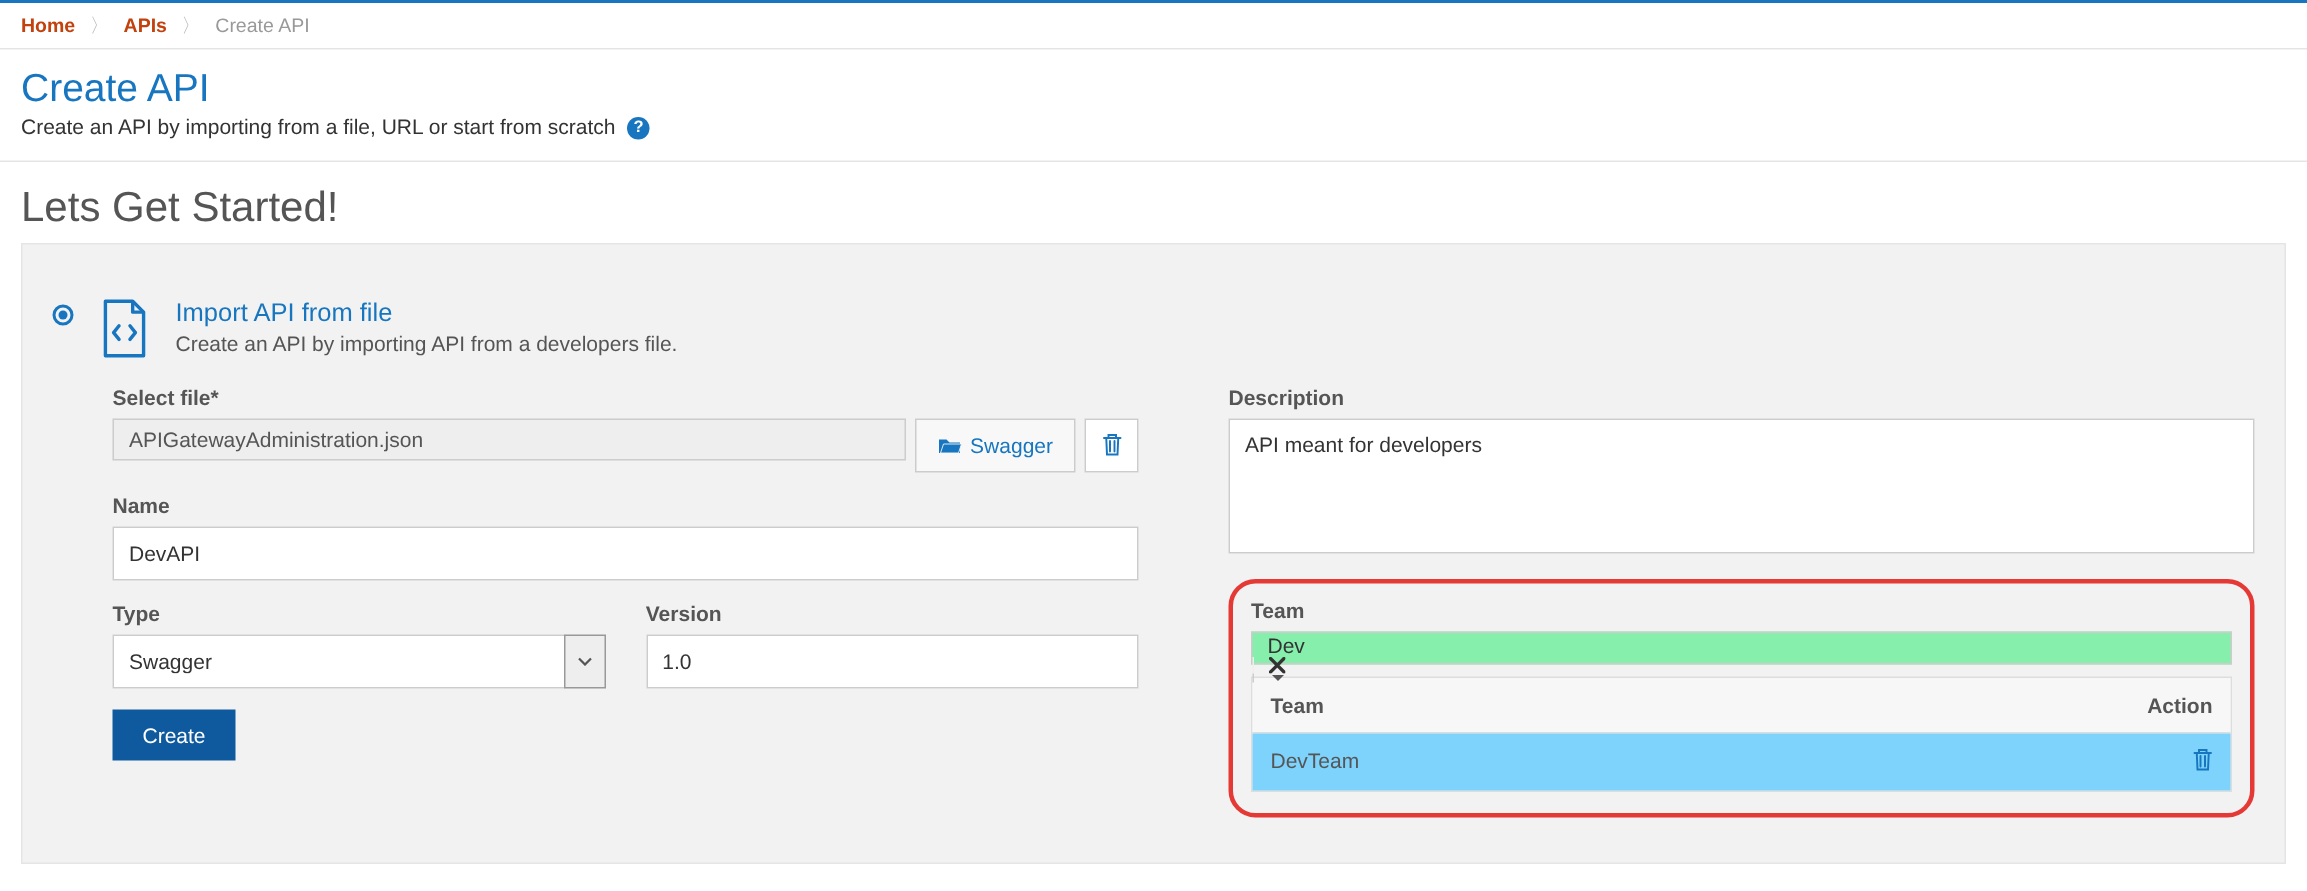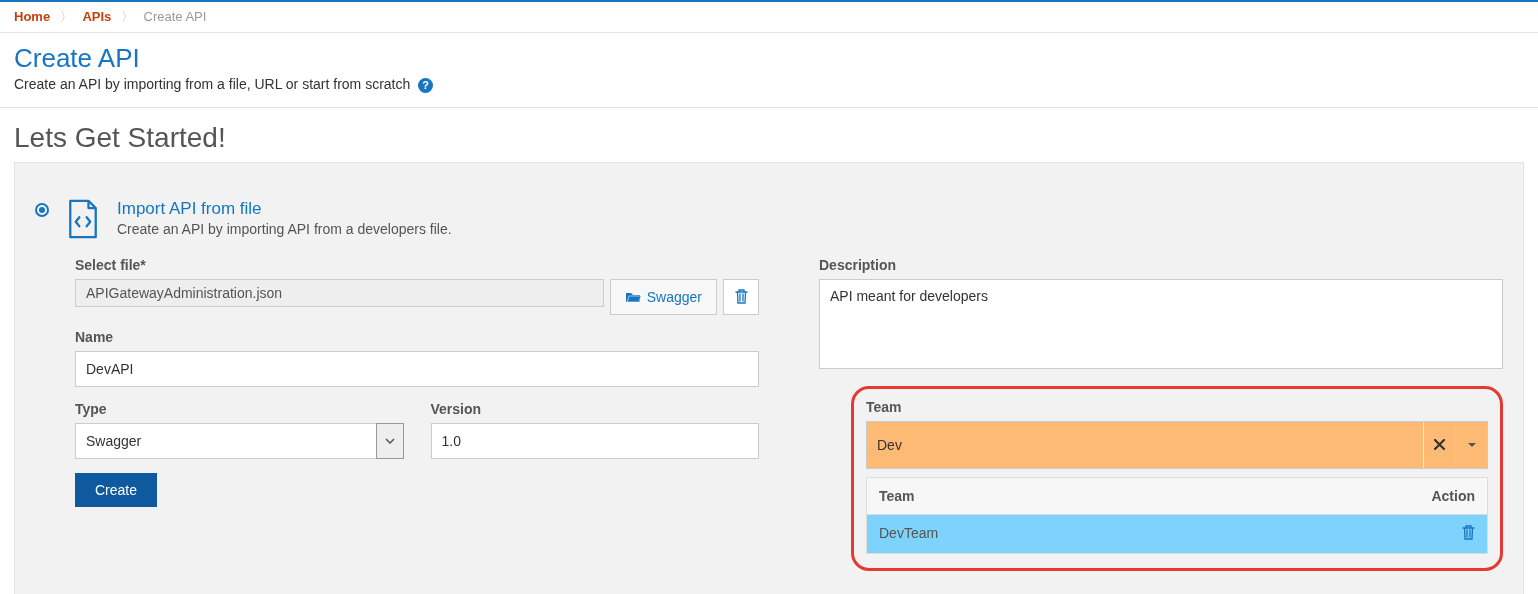--- a/index.html
+++ b/index.html
@@ -32,22 +32,22 @@
   .browse-btn { border: 1px solid #ccc; background: #f8f8f8; color: #1776bf; padding: 0 14px; display: flex; align-items: center; gap: 6px; cursor: pointer; height: 36px; }
   .icon-btn { border: 1px solid #ccc; background: #fff; width: 36px; height: 36px; display: flex; align-items: center; justify-content: center; cursor: pointer; color: #1776bf; }
   .text-input { width: 100%; height: 36px; border: 1px solid #ccc; background: #fff; padding: 0 10px; font-size: 14px; color: #333; }
   .row-split { display: flex; gap: 27px; }
   .row-split > div { flex: 1; }
   .select-wrap { position: relative; display: flex; }
   .select-wrap .text-input { flex: 1; }
   .select-caret { width: 28px; border: 1px solid #999; border-left: 1px solid #999; background: #eee; display: flex; align-items: center; justify-content: center; cursor: pointer; margin-left: -1px; }
   .btn-primary { background: #0f5a9e; color: #fff; border: none; padding: 9px 20px; font-size: 14px; cursor: pointer; }
   textarea.text-input { height: 90px; padding: 8px 10px; resize: none; font-family: inherit; }
-  .team-highlight { border: 3px solid #e53935; border-radius: 18px; padding: 10px 12px 14px 12px; margin-top: 4px; margin-left: 32px; }
-  .team-select-row { display: flex; border: 1px solid #ccc; background: #fdba74; height: 48px; }
+  .team-highlight { border: 3px solid #e53935; border-radius: 18px; padding: 10px 12px 14px 12px; margin-top: 4px; }
+  .team-select-row { display: flex; border: 1px solid #ccc; background: #86efac; height: 22px; flex-direction: column; }
   .team-select-row .team-val { flex: 1; padding: 0 10px; display: flex; align-items: center; color: #333; }
   .team-clear, .team-caret { width: 32px; display: flex; align-items: center; justify-content: center; cursor: pointer; color: #555; border-left: 1px solid #eee; }
   .team-caret { border-left: 1px solid #ccc; }
   .team-table { margin-top: 8px; border: 1px solid #ddd; }
   .team-table-row { display: flex; padding: 10px 12px; color: #555; }
   .team-table-row.header { background: #f7f7f7; font-weight: 600; border-bottom: 1px solid #ddd; }
   .team-table-row.body { background: #7dd3fc; }
   .team-col-name { flex: 1; }
   .team-col-action { width: 60px; text-align: right; }
   .trash-cell { color: #1776bf; cursor: pointer; }

